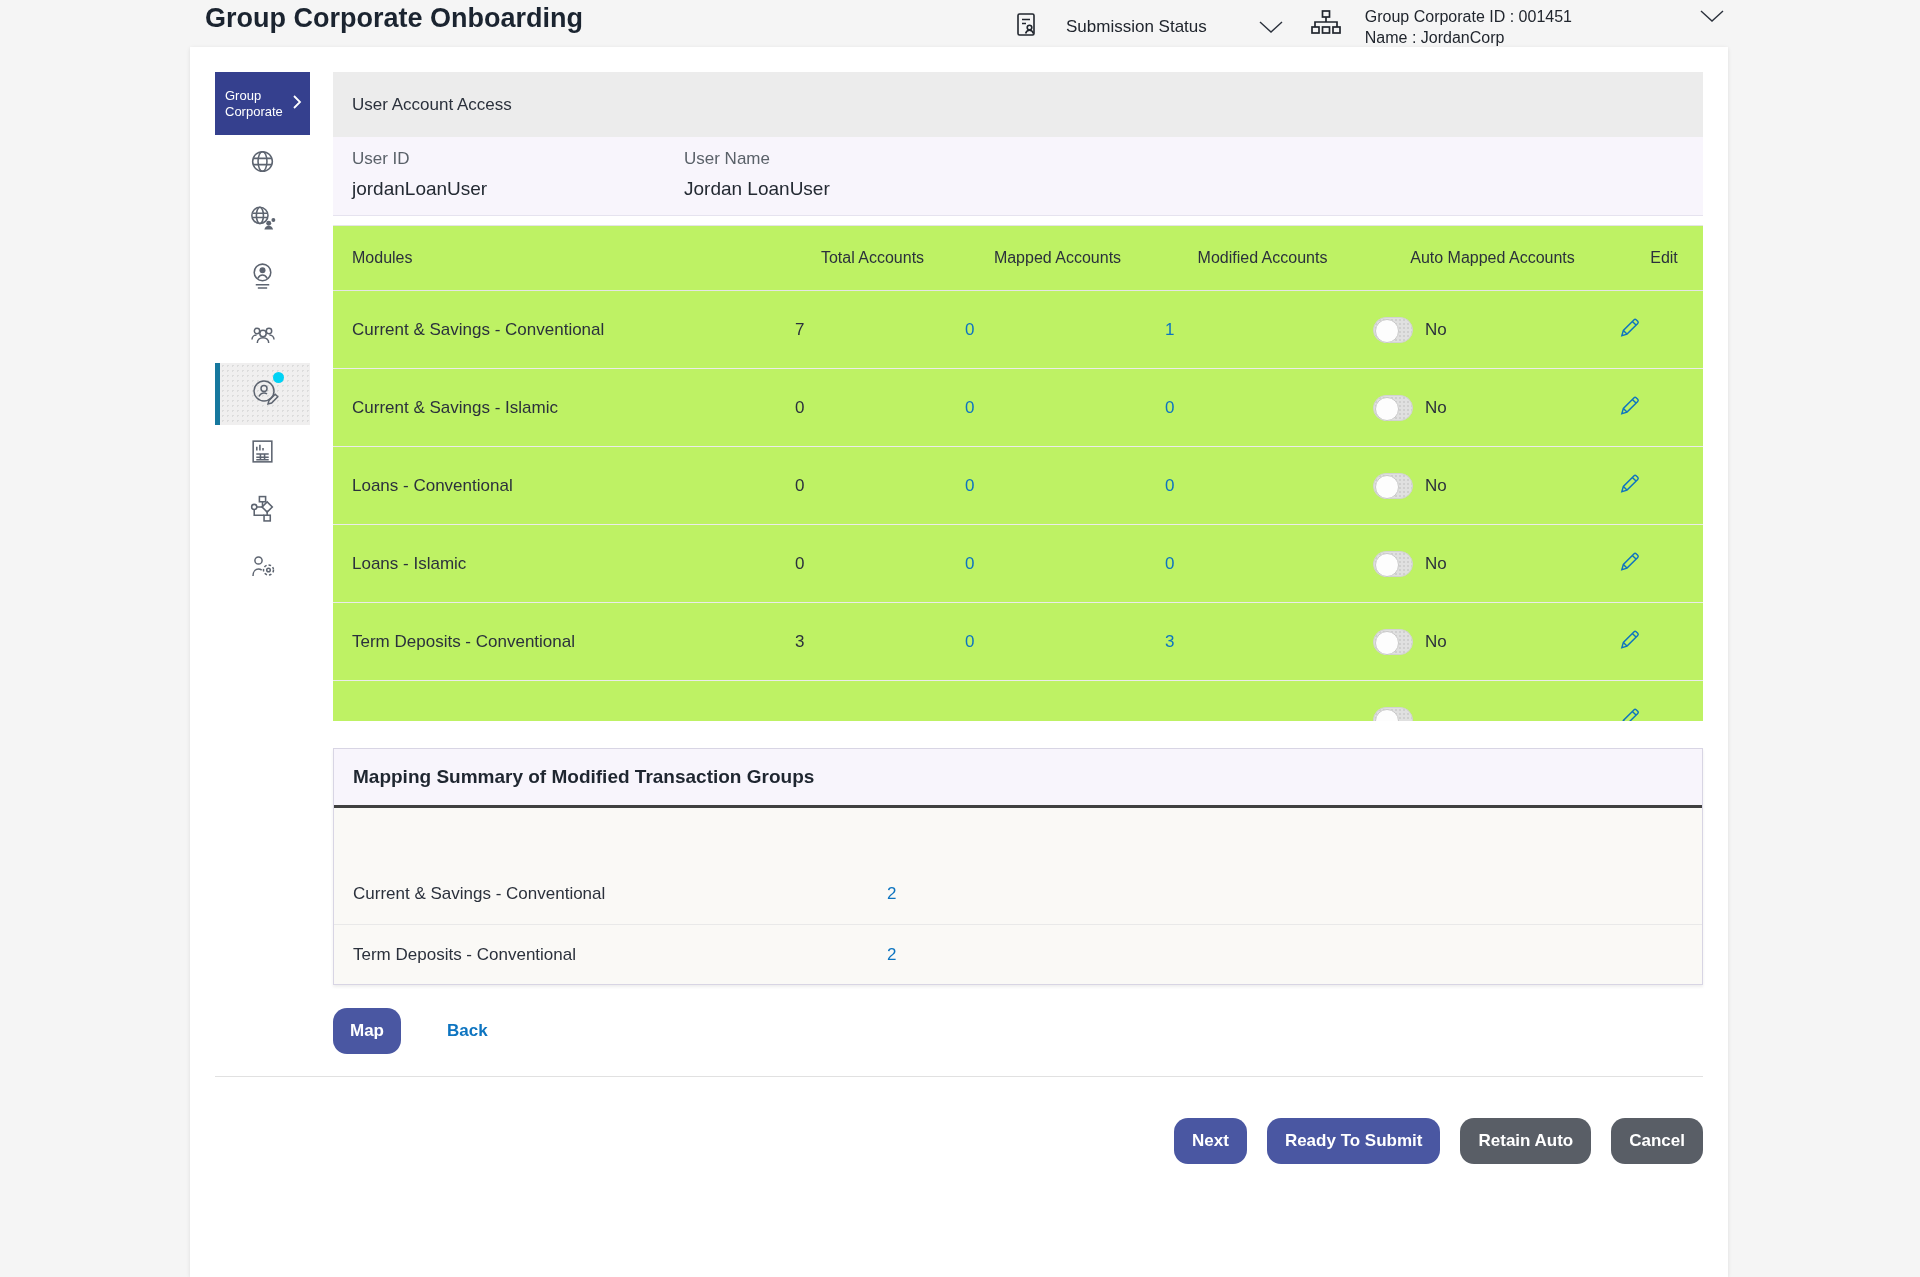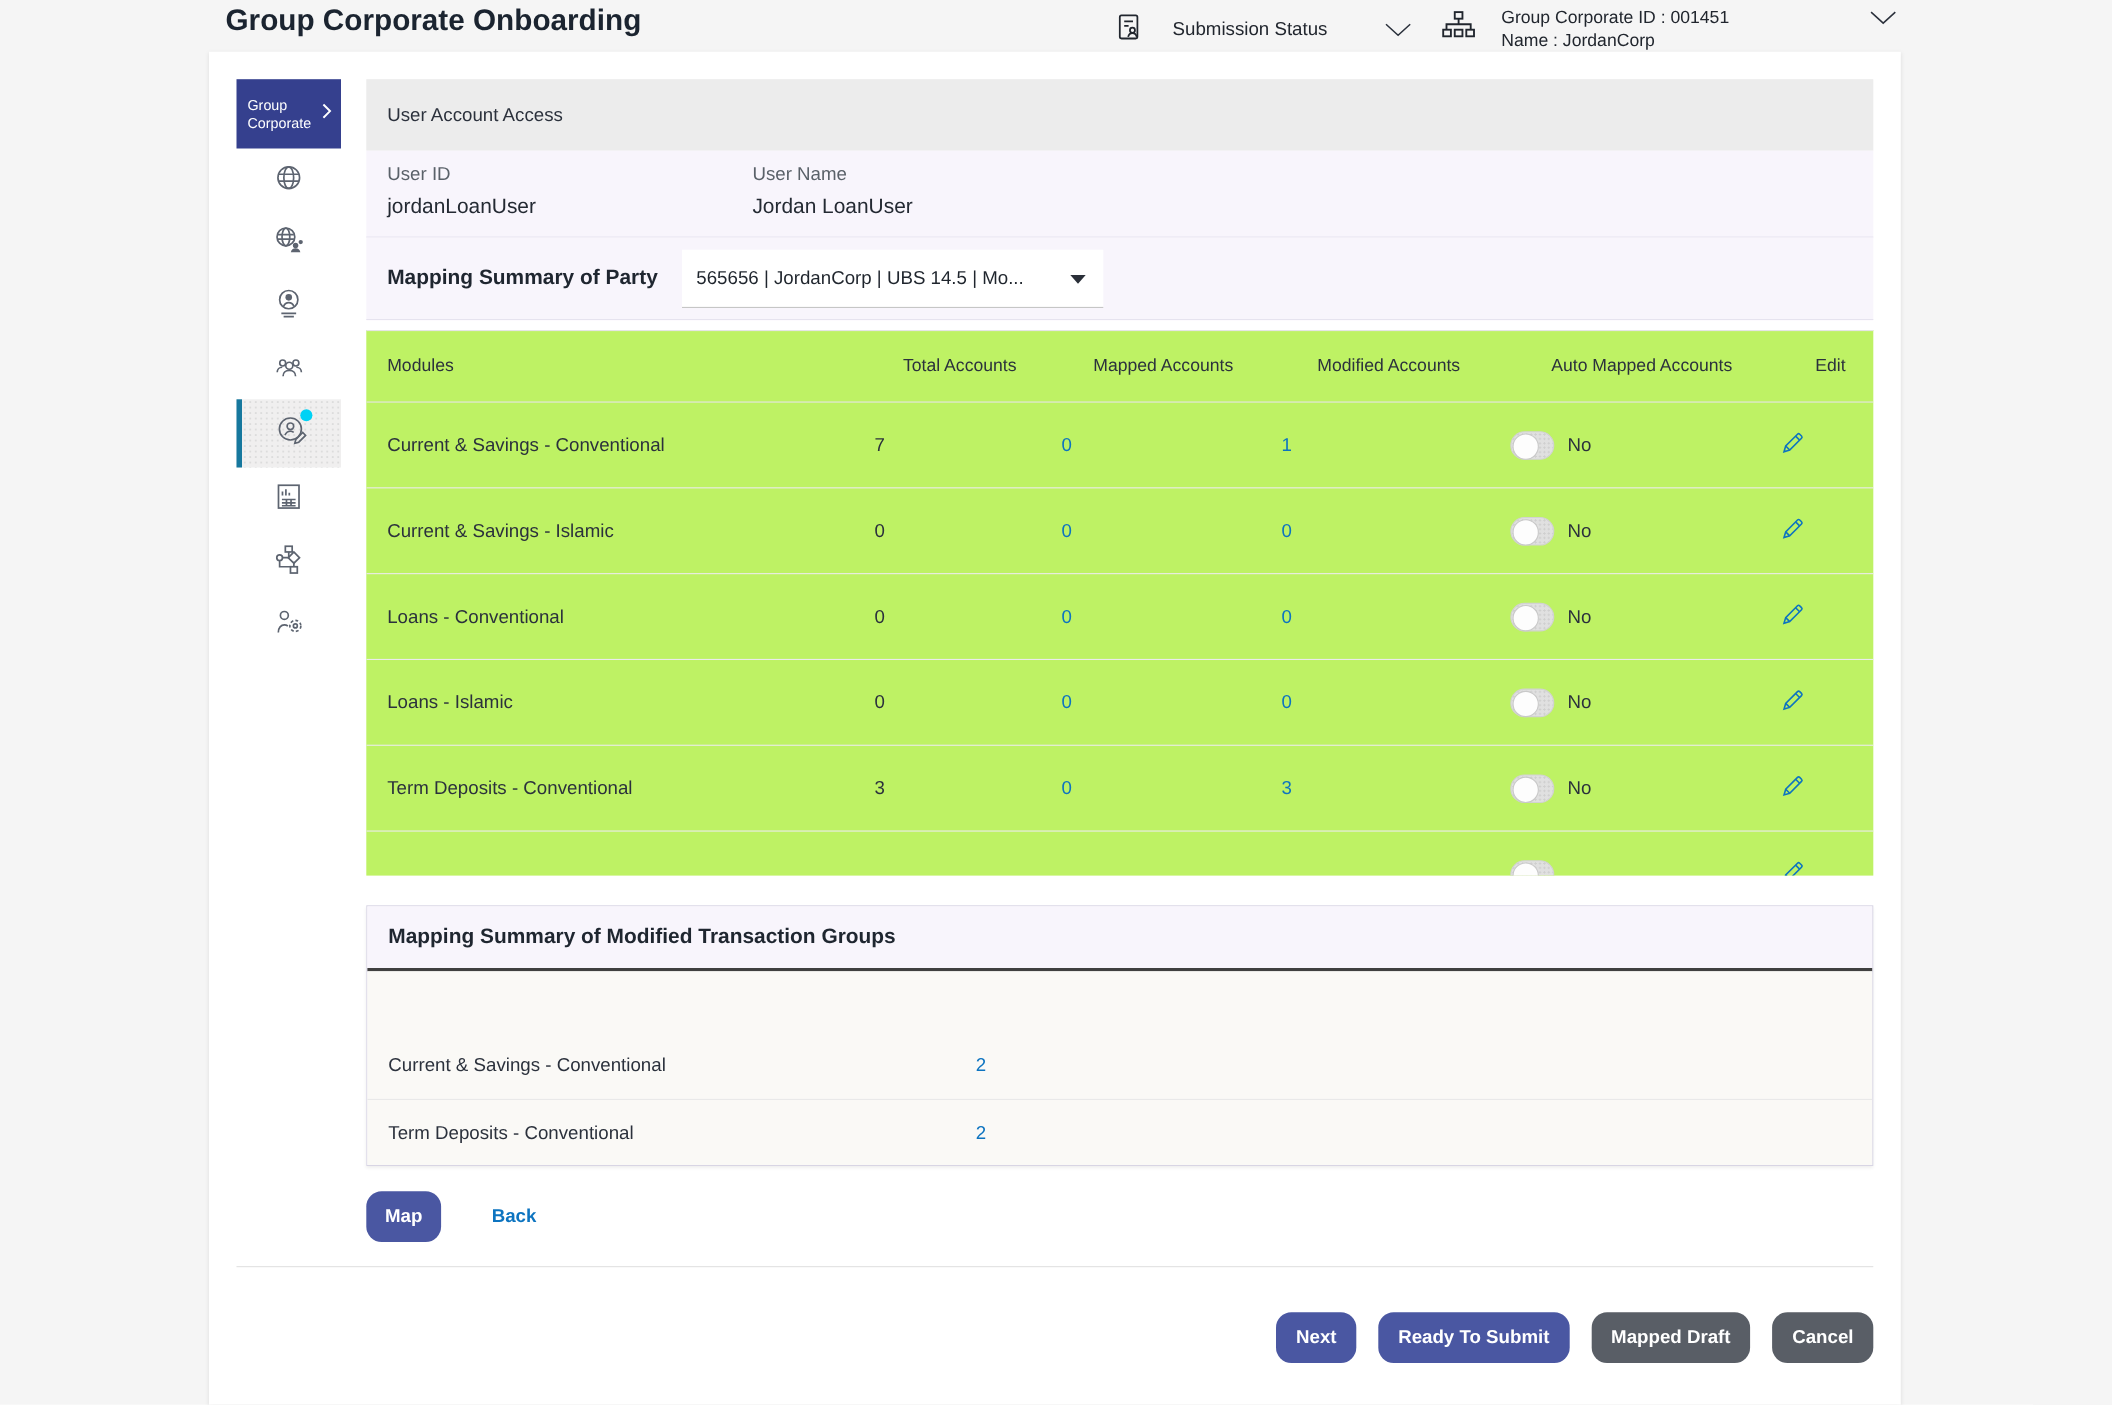--- a/index.html
+++ b/index.html
@@ -296,27 +296,20 @@
       <div class="u-col">
         <div class="u-label">User ID</div>
         <div class="u-value">jordanLoanUser</div>
       </div>
       <div class="u-col">
         <div class="u-label">User Name</div>
         <div class="u-value">Jordan LoanUser</div>
       </div>
     </div>
 
-    <div class="party-row">
-      <span class="party-label">Mapping Summary of Party</span>
-      <div class="party-select">
-        <span class="val">565656 | JordanCorp | UBS 14.5 | Mo...</span>
-        <span class="caret-down"></span>
-      </div>
-    </div>
 
     <div style="height:9px;"></div>
 
     <div class="table-wrap">
       <div class="tgrid thead">
         <div class="c-mod">Modules</div>
         <div class="c-pad">Total Accounts</div>
         <div class="c-pad">Mapped Accounts</div>
         <div class="c-pad">Modified Accounts</div>
         <div class="c-pad">Auto Mapped Accounts</div>
@@ -443,18 +436,18 @@
     <div class="map-row">
       <button class="btn btn-indigo map-btn">Map</button>
       <a class="back-link">Back</a>
     </div>
 
     <div class="divider"></div>
 
     <div class="footer-actions">
       <button class="btn btn-indigo">Next</button>
       <button class="btn btn-indigo">Ready To Submit</button>
-      <button class="btn btn-gray">Mapped Draft</button>
+      <button class="btn btn-gray">Retain Auto</button>
       <button class="btn btn-gray">Cancel</button>
     </div>
 
   </div>
 </div>
 
 </body></html>

